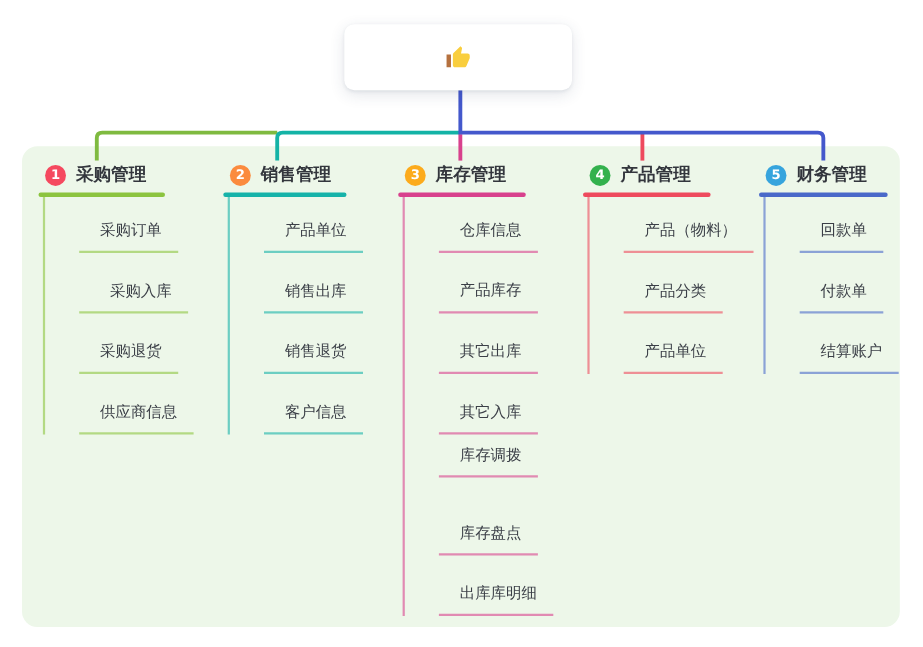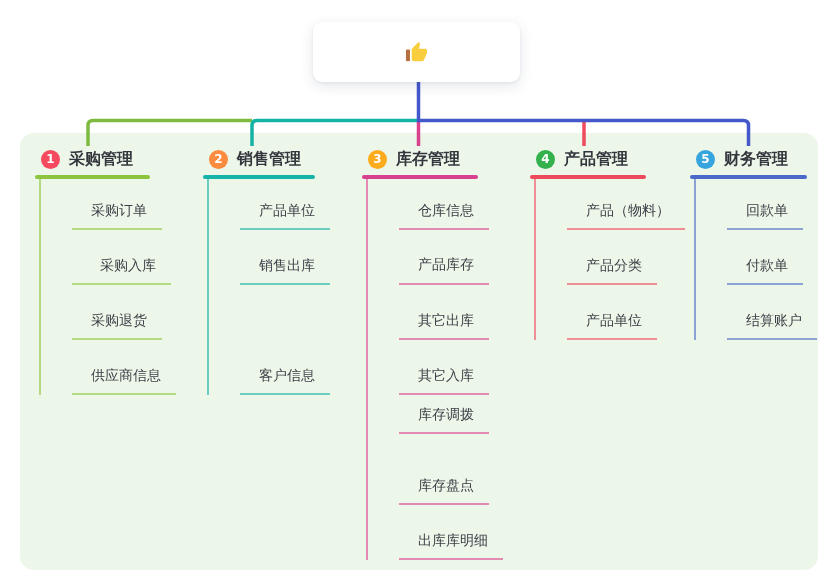--- a/index.html
+++ b/index.html
@@ -87,20 +87,21 @@
 
 <div class="branch b2">
   <div class="head">
     <span class="badge" style="background-color: rgb(251, 139, 62);">2</span>
     <span class="head-label">销售管理</span>
   </div>
   <div class="head-underline u2" style="background-color: rgb(22, 179, 169);"></div>
   <div class="vline v4c" style="background-color: rgba(22, 179, 169, 0.6);"></div>
   <div class="child r0" style="border-bottom-color: rgba(22, 179, 169, 0.6);">产品单位</div>
   <div class="child r1" style="border-bottom-color: rgba(22, 179, 169, 0.6);">销售出库</div>
+  <div class="child r2" style="border-bottom-color: rgba(22, 179, 169, 0.6);">销售退货</div>
   <div class="child r3" style="border-bottom-color: rgba(22, 179, 169, 0.6);">客户信息</div>
 </div>
 
 <div class="branch b3">
   <div class="head">
     <span class="badge" style="background-color: rgb(252, 171, 28);">3</span>
     <span class="head-label">库存管理</span>
   </div>
   <div class="head-underline u3" style="background-color: rgb(216, 65, 141);"></div>
   <div class="vline v7c" style="background-color: rgba(216, 65, 141, 0.6);"></div>

